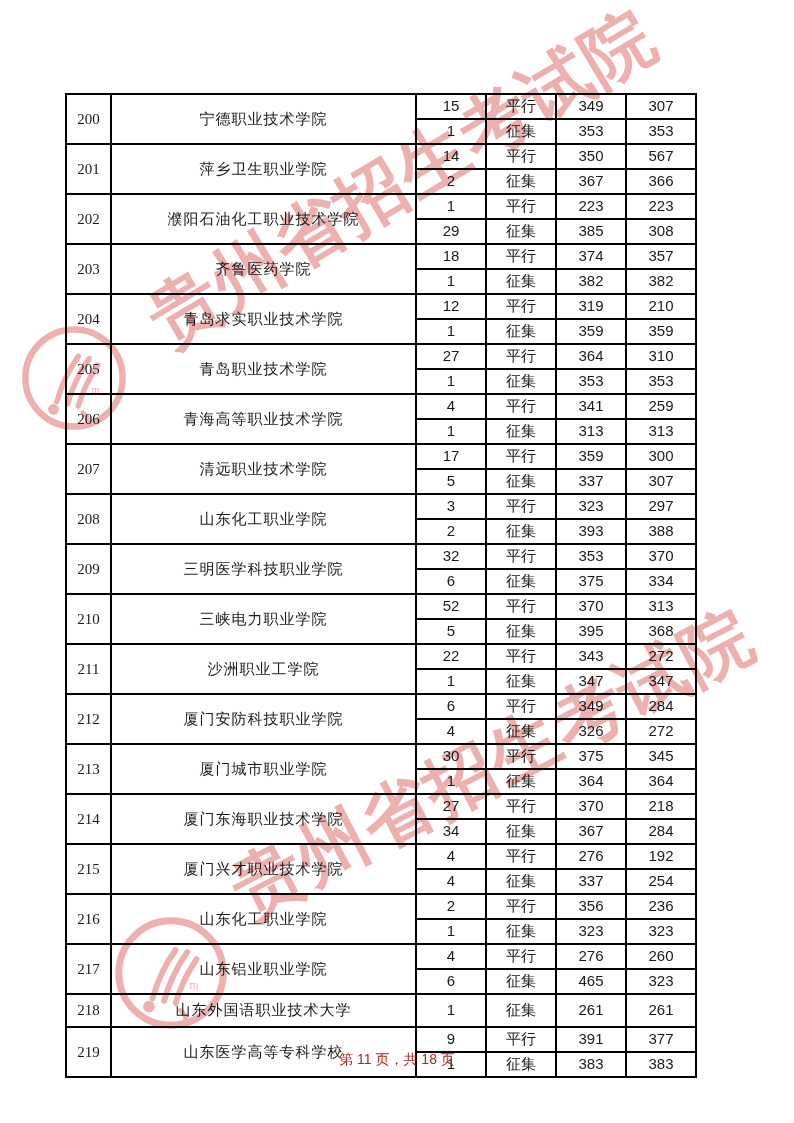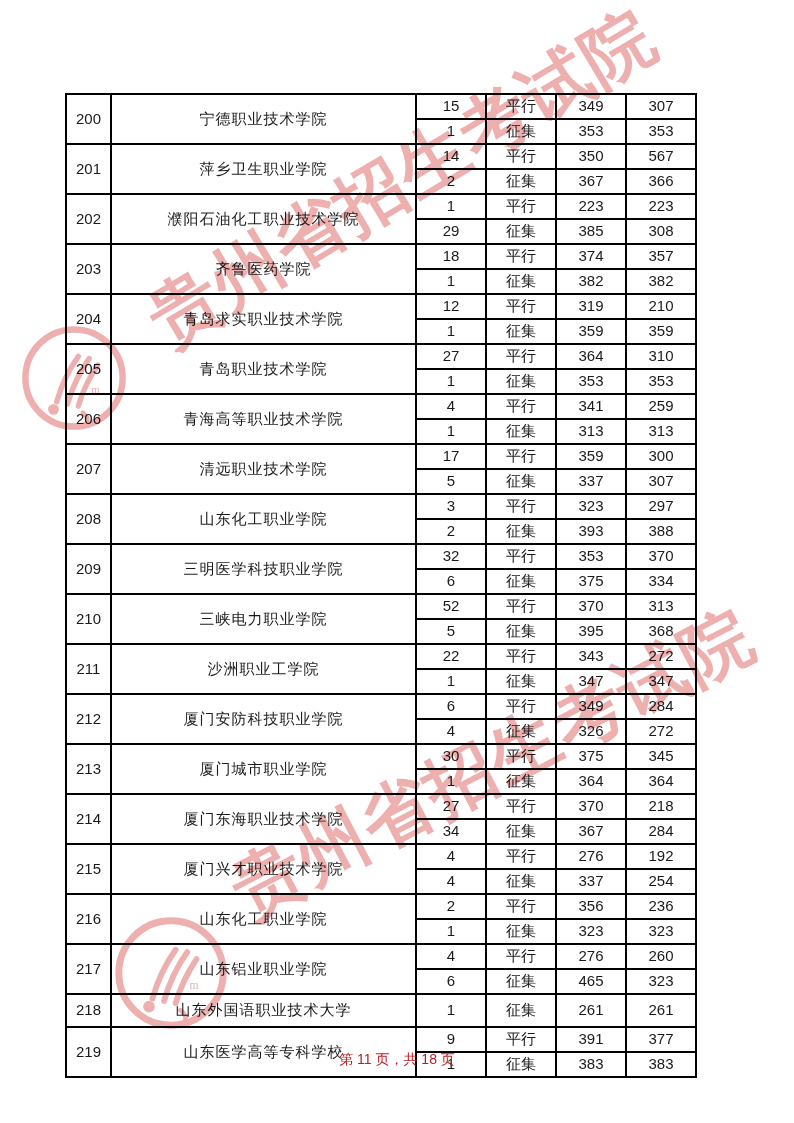--- a/index.html
+++ b/index.html
@@ -28,21 +28,21 @@
     vertical-align:middle;
     height:23px;
     font-size:15px;
     line-height:1.1;
     overflow:hidden;
     white-space:nowrap;
   }
   
   table.score-table tr.sub td{border-top:1px solid #000;}
   table.score-table tr.single td{height:31px;}
-  td.num{font-family:Liberation Sans, sans-serif;font-size:15px;}
+  td.num{font-family:Liberation Serif, serif;font-size:15px;}
   td.name{font-size:15px;letter-spacing:1px;margin-left:12px;}
   td.count,td.sa,td.sb{font-family:"Liberation Sans","DejaVu Sans",sans-serif;font-size:15px;}
   td.type{font-size:15px;margin-left:20px;}
 
   
   .footer{
     position:absolute;
     left:0;top:1051px;width:794px;
     text-align:center;
     font-size:14px;

